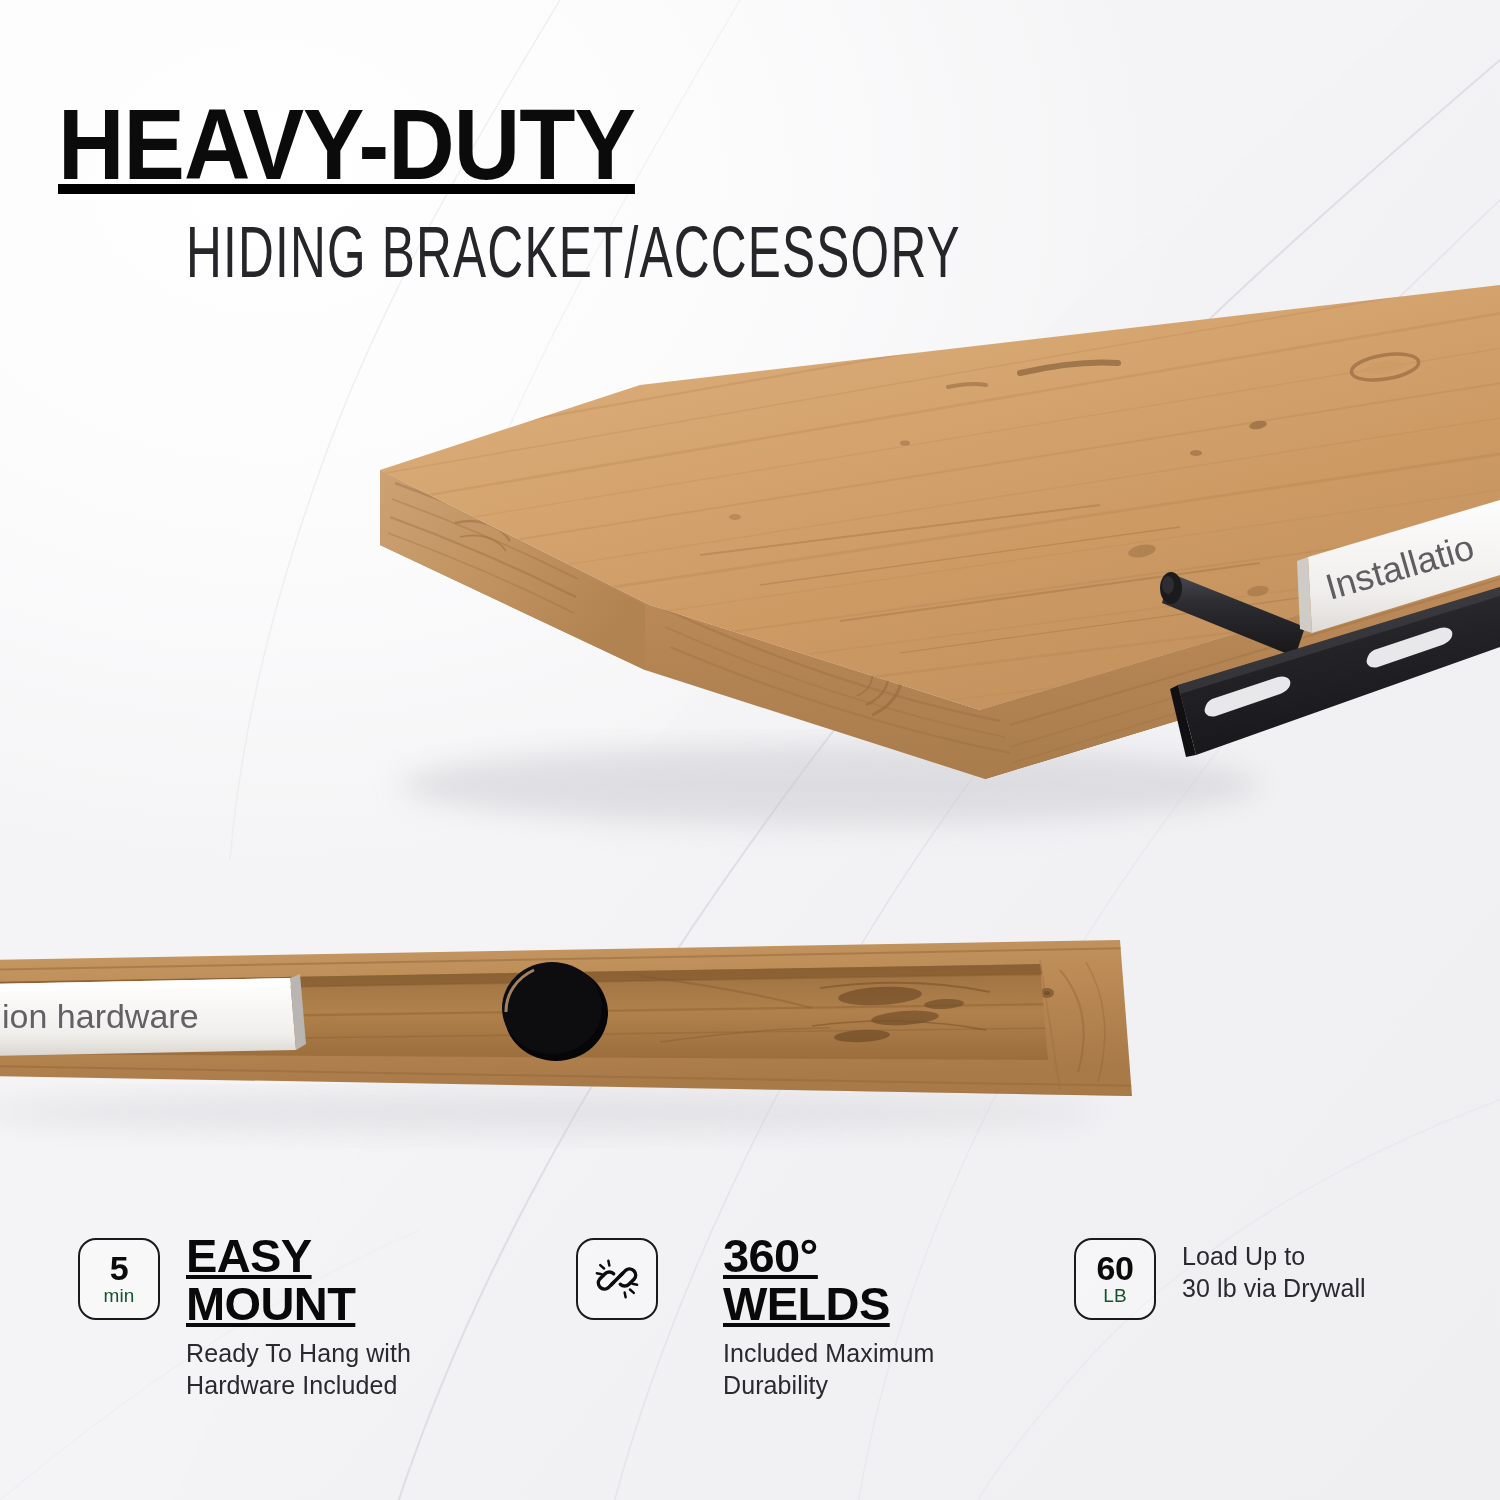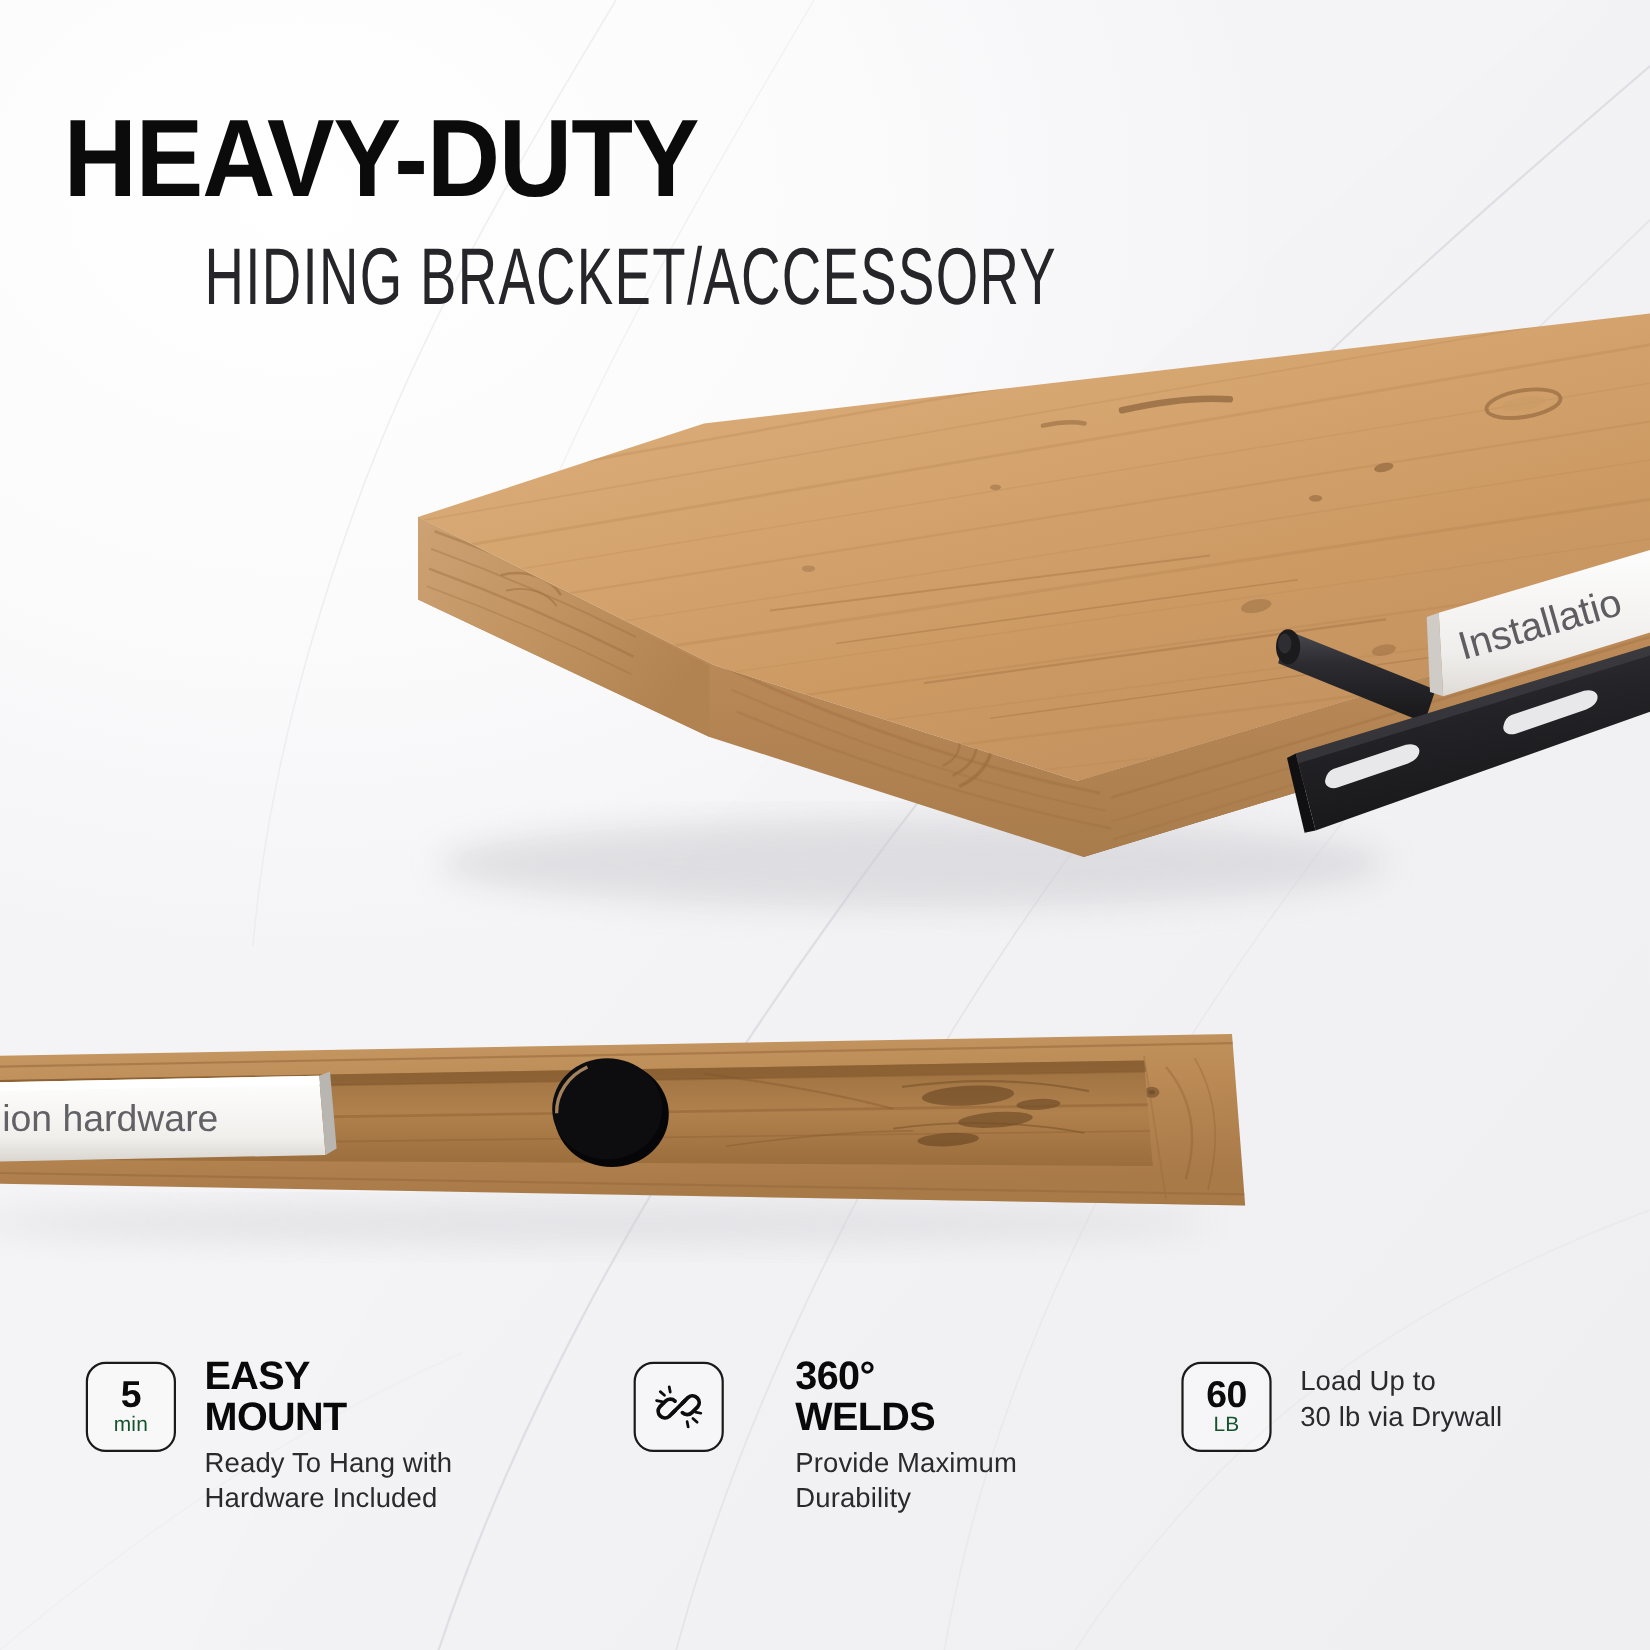--- a/index.html
+++ b/index.html
@@ -13,21 +13,21 @@
   
   .bg{
     position:absolute;inset:0;
     background:
       radial-gradient(ellipse 900px 700px at 18% 12%, #ffffff 0%, #fbfbfc 55%, #f4f4f6 100%),
       linear-gradient(135deg,#fdfdfe 0%,#f6f6f8 45%,#eeeef1 100%);
   }
   .bg svg{position:absolute;inset:0;width:100%;height:100%;}
 
   
-  .headline-wrap{position:absolute;left:58px;top:95px;width:1100px;}
+  .headline-wrap{position:absolute;left:58px;top:95px;width:1100px;text-decoration:underline;}
   .headline{
     font-family:"Liberation Sans", sans-serif;
     font-weight:700;
     font-size:100px;
     line-height:0.98;
     letter-spacing:-1px;
     color:#0b0b0b;
     transform:scaleX(0.92);
     transform-origin:left center;
     white-space:nowrap;
@@ -75,22 +75,22 @@
     line-height:0.95;letter-spacing:-0.5px;
   }
   .badge-small{
     font-size:19px;font-weight:400;color:#14532d;
     line-height:1.05;margin-top:1px;letter-spacing:0.2px;
   }
   .badge-icon{width:46px;height:46px;}
 
   .feature-body{margin-left:26px;padding-top:0;}
   .feature-title{
-    font-size:36px;font-weight:700;color:#090909;
-    line-height:1.03;letter-spacing:-0.6px;white-space:pre-line;
+    font-size:47px;font-weight:700;color:#090909;
+    line-height:1.03;letter-spacing:-0.6px;white-space:pre-line;text-decoration:underline;
   }
   .feature-desc{
     margin-top:8px;
     font-size:25px;font-weight:300;color:#2a2a2e;
     line-height:1.28;letter-spacing:0.1px;white-space:pre-line;
   }
 </style>
 </head>
 <body>
 
@@ -377,21 +377,21 @@
           <path d="M8 19 L3 18"></path>
           <path d="M32 38 L33 43"></path>
           <path d="M37.5 35 L41.5 38.5"></path>
           <path d="M40 29 L45 30"></path>
         </g>
       </svg>
     </div>
     <div class="feature-body">
       <div class="feature-title">360°
 WELDS</div>
-      <div class="feature-desc">Provide Maximum
+      <div class="feature-desc">Included Maximum
 Durability</div>
     </div>
   </div>
 
   <div class="feature">
     <div class="badge">
       <div class="badge-big">60</div>
       <div class="badge-small">LB</div>
     </div>
     <div class="feature-body">

